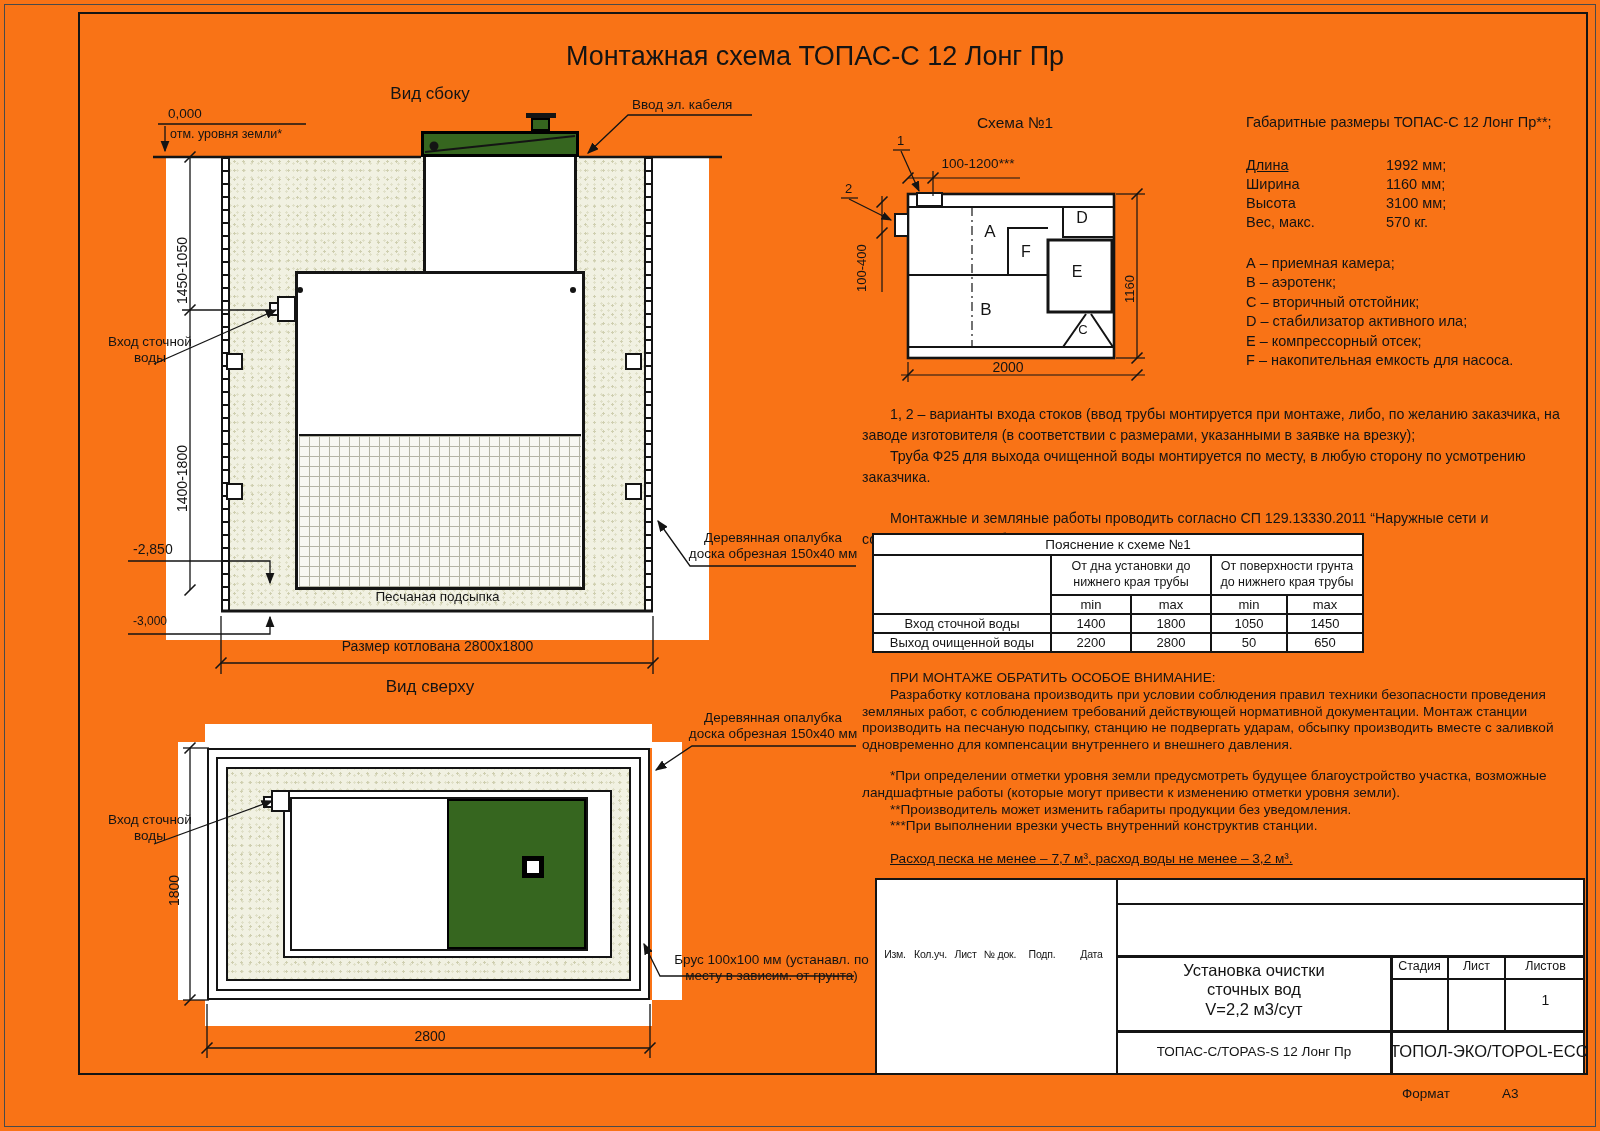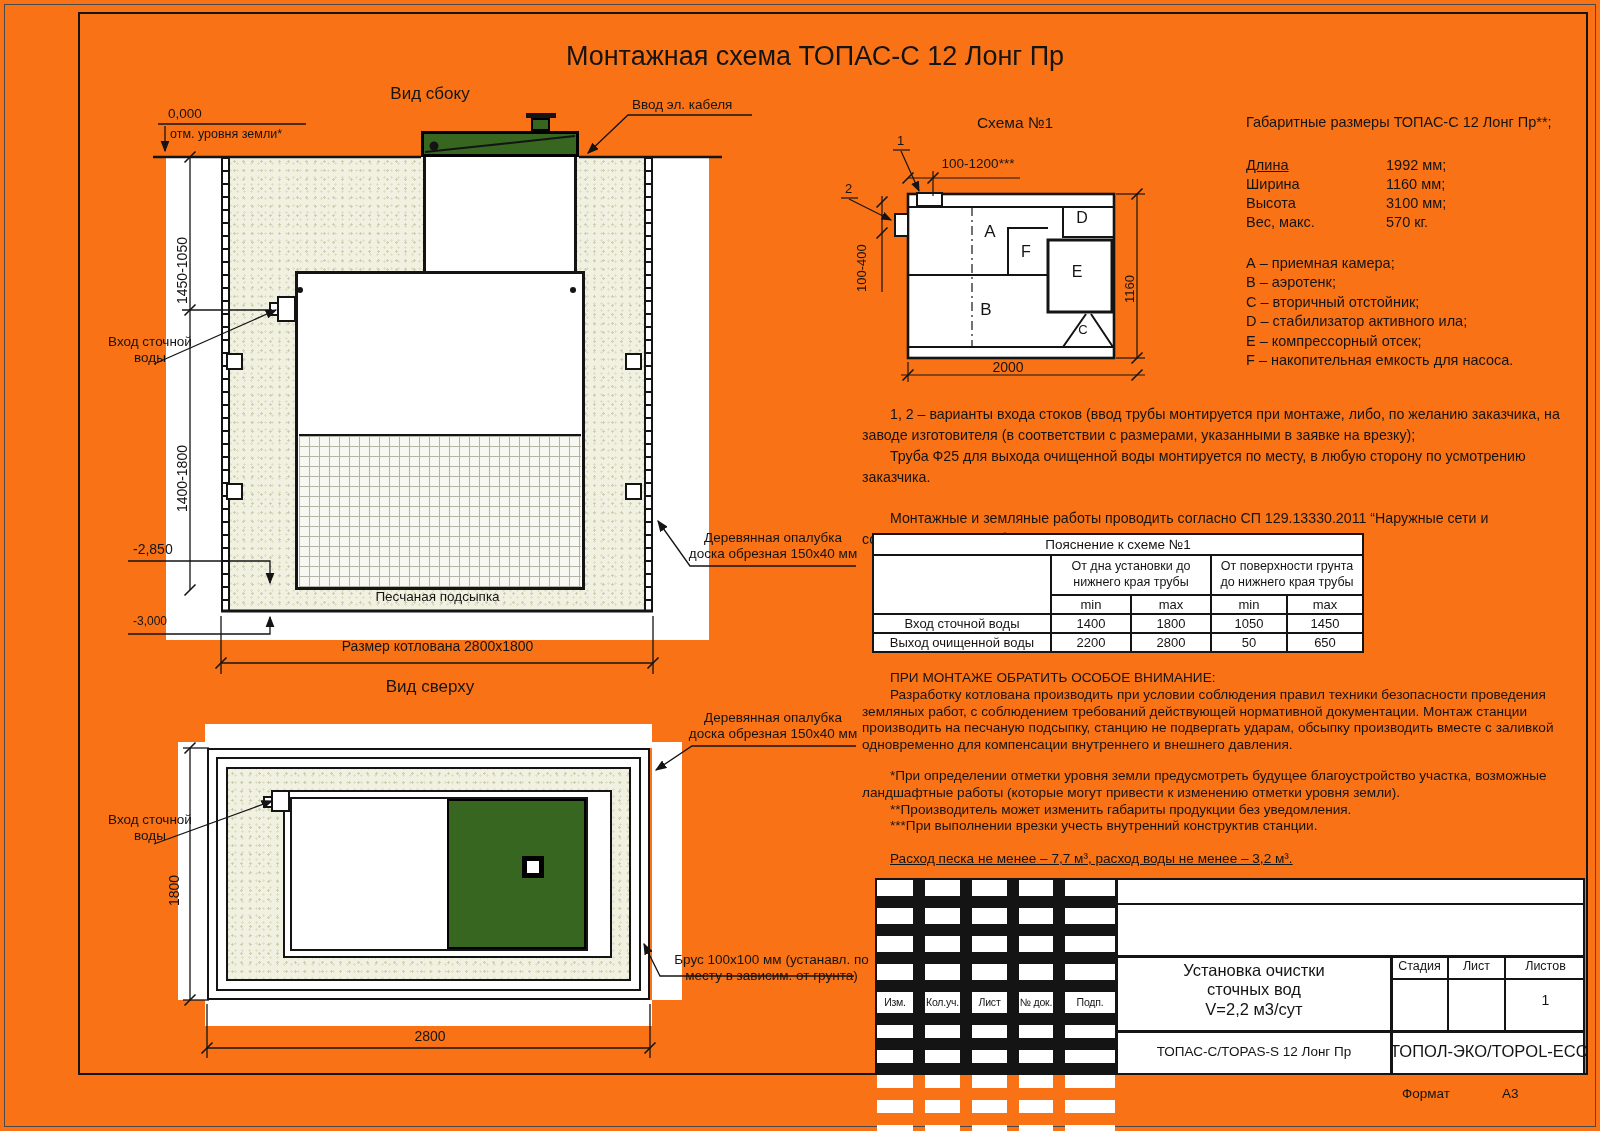--- a/index.html
+++ b/index.html
@@ -27,21 +27,21 @@
   
   table.xt { border-collapse:collapse; background:#fff; }
   table.xt td { border:2px solid #141414; font-size:13px; text-align:center; padding:1px 3px; vertical-align:middle; }
   table.xt td.tt { height:21px; font-size:13.5px; }
   table.xt td.hd { font-size:12.5px; line-height:1.25; height:40px;margin-left:23px; }
   table.xt td.rl { text-align:center; }
   
   #tb-grid { position:absolute; left:875px; top:878px; width:243px; height:197px; z-index:6;
              display:grid; grid-template-columns:36px 35px 35px 34px 50px 1fr;
              grid-template-rows:16px 16px 16px 16px 21px 13px 13px 13px 13px 13px 1fr;
-             gap:12px; background:#141414; border:2.5px solid #141414; }
+             gap:0; background:#141414; border:2.5px solid #141414; }
   #tb-grid i, #tb-grid b { display:block; background:#fff; font-style:normal; font-weight:normal;
              font-size:10.5px; text-align:center; line-height:20px; letter-spacing:-0.2px; overflow:hidden; }
   .tbline { position:absolute; background:#141414; z-index:6; }
   .notes-p { text-indent:28px; }
 </style>
 </head>
 <body>
 
 <div id="page">
 

